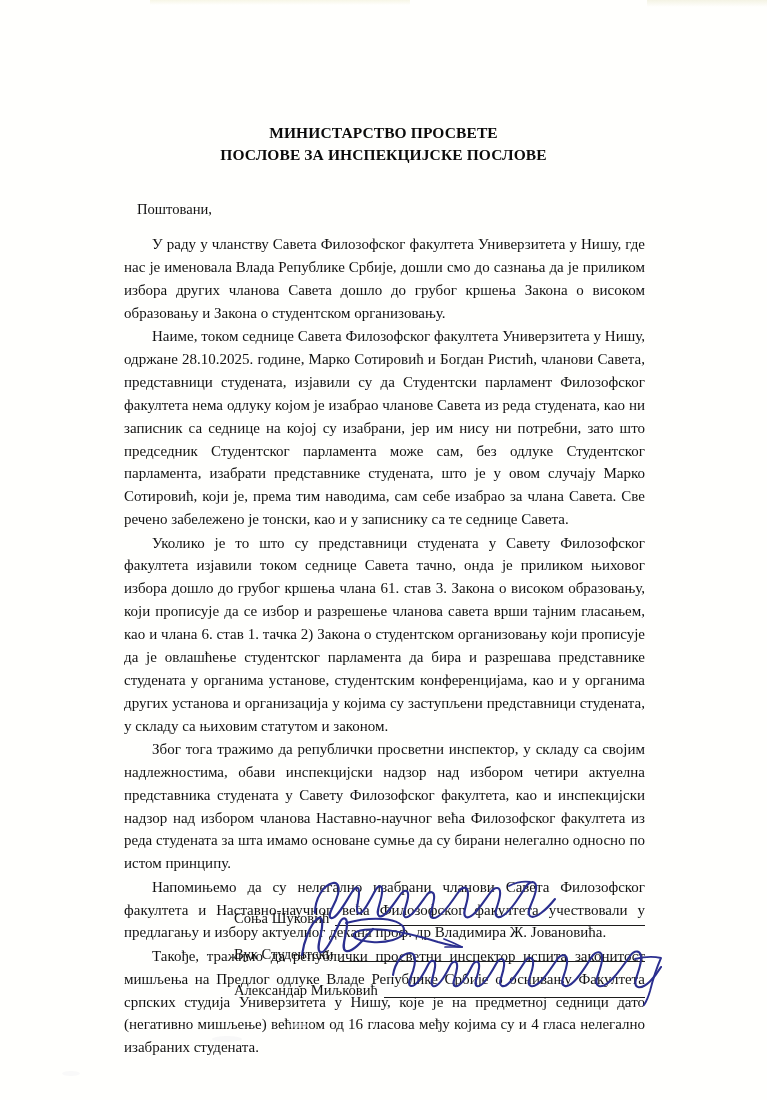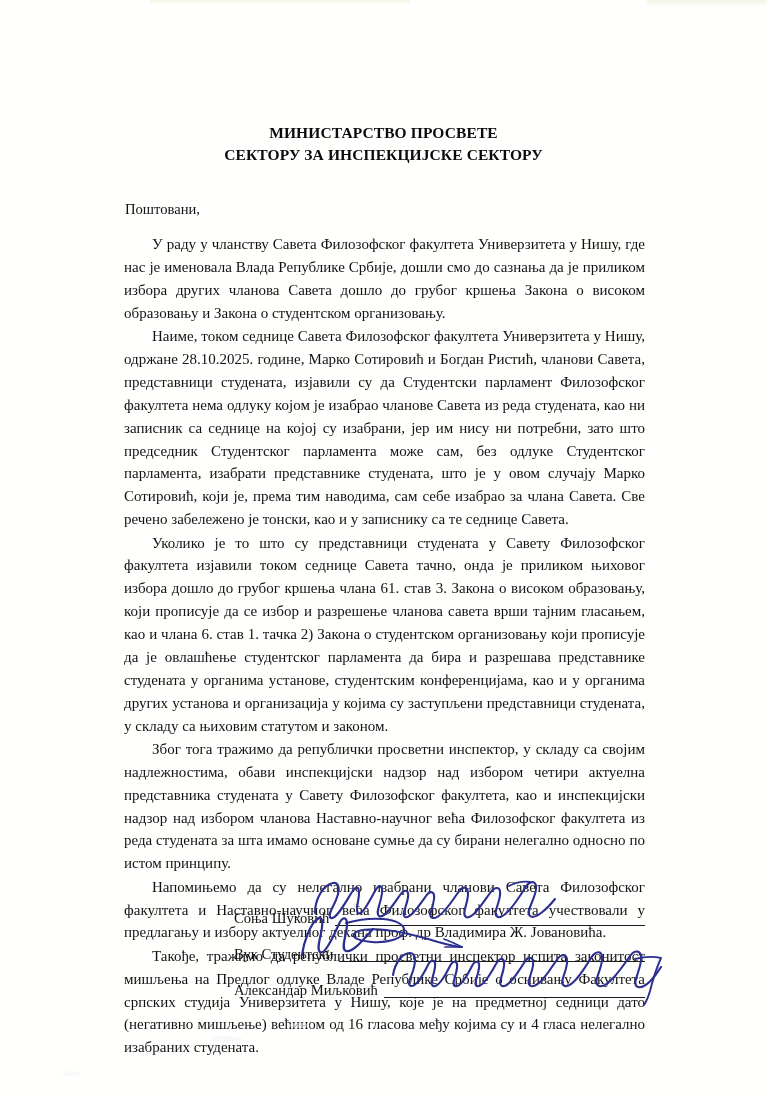--- a/index.html
+++ b/index.html
@@ -63,21 +63,21 @@
   
   .body-block {
     position: absolute;
     top: 198px;
     left: 124px;
     width: 521px;
   }
   .salutation {
     font-size: 14.6px;
     line-height: 1.52;
-    margin: 0 0 13px 0;
+    margin: 0 0 13px 12px;
     padding-left: 1px;
   }
   .para {
     font-size: 15px;
     line-height: 1.525;
     text-align: justify;
     text-justify: inter-word;
     margin: 0 0 0.5px 0;
     text-indent: 28px;
     hyphens: none;
@@ -144,21 +144,21 @@
 </head>
 <body>
 
 <div class="page">
 
   <div class="scan-tint-top"></div>
   <div class="scan-tint-right"></div>
 
   <div class="letter-head">
     <span class="hl">МИНИСТАРСТВО ПРОСВЕТЕ</span>
-    <span class="hl">СЕКТОРУ ЗА ИНСПЕКЦИЈСКЕ СЕКТОРУ</span>
+    <span class="hl">ПОСЛОВЕ ЗА ИНСПЕКЦИЈСКЕ ПОСЛОВЕ</span>
   </div>
 
   <div class="body-block">
 
     <p class="salutation">Поштовани,</p>
 
     <p class="para">У раду у чланству Савета Филозофског факултета Универзитета у Нишу, где нас је именовала Влада Републике Србије, дошли смо до сазнања да је приликом избора других чланова Савета дошло до грубог кршења Закона о високом образовању и Закона о студентском организовању.</p>
 
     <p class="para">Наиме, током седнице Савета Филозофског факултета Универзитета у Нишу, одржане 28.10.2025. године, Марко Сотировић и Богдан Ристић, чланови Савета, представници студената, изјавили су да Студентски парламент Филозофског факултета нема одлуку којом је изабрао чланове Савета из реда студената, као ни записник са седнице на којој су изабрани, јер им нису ни потребни, зато што председник Студентског парламента може сам, без одлуке Студентског парламента, изабрати представнике студената, што је у овом случају Марко Сотировић, који је, према тим наводима, сам себе изабрао за члана Савета. Све речено забележено је тонски, као и у записнику са те седнице Савета.</p>
 

